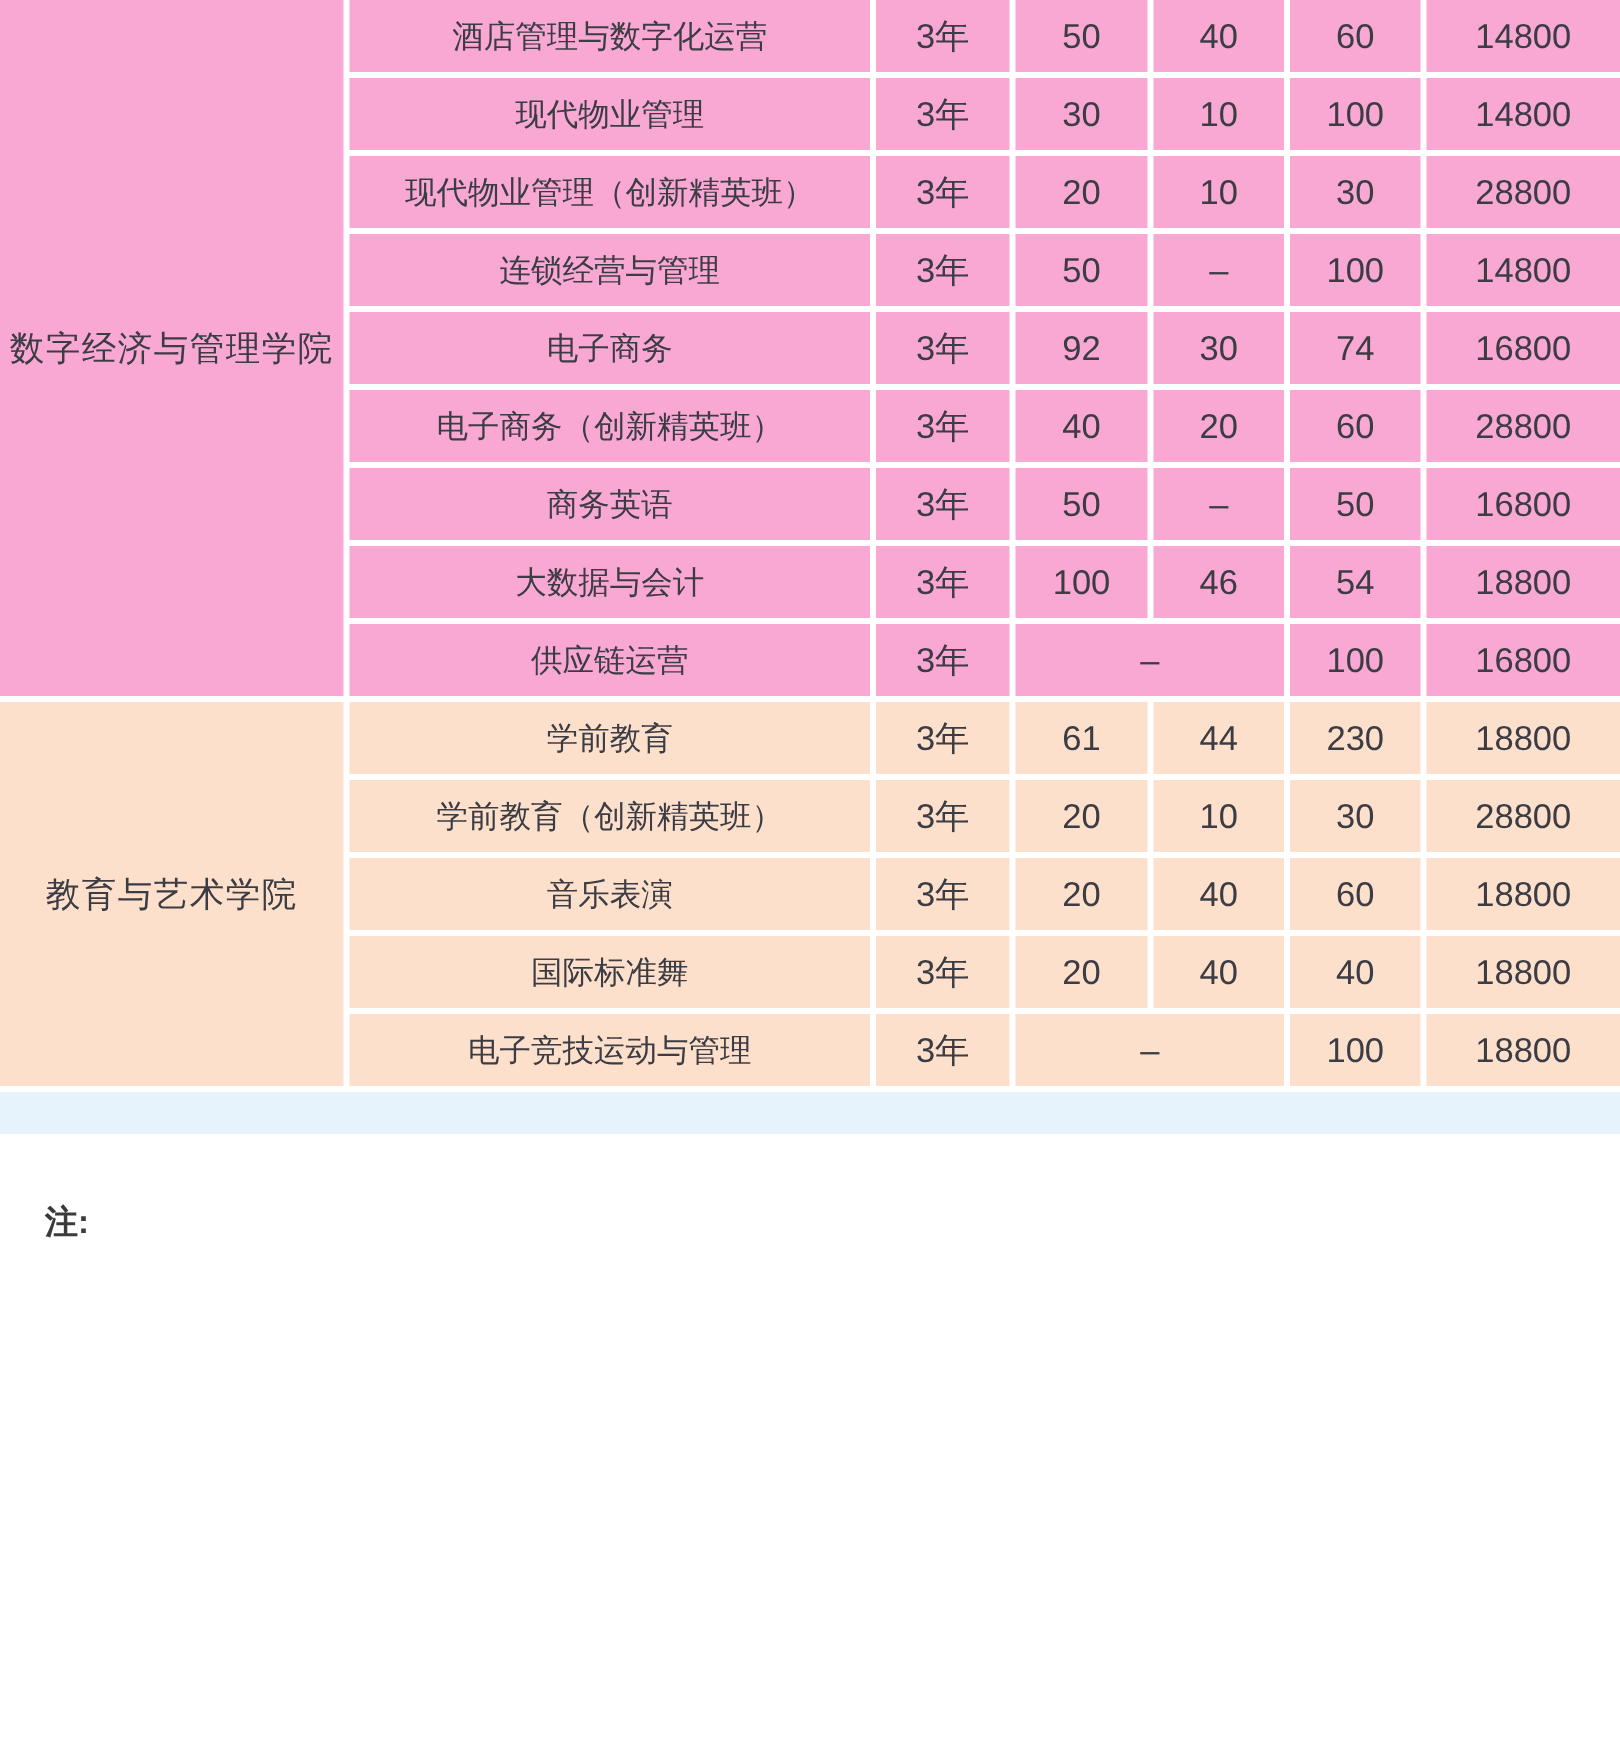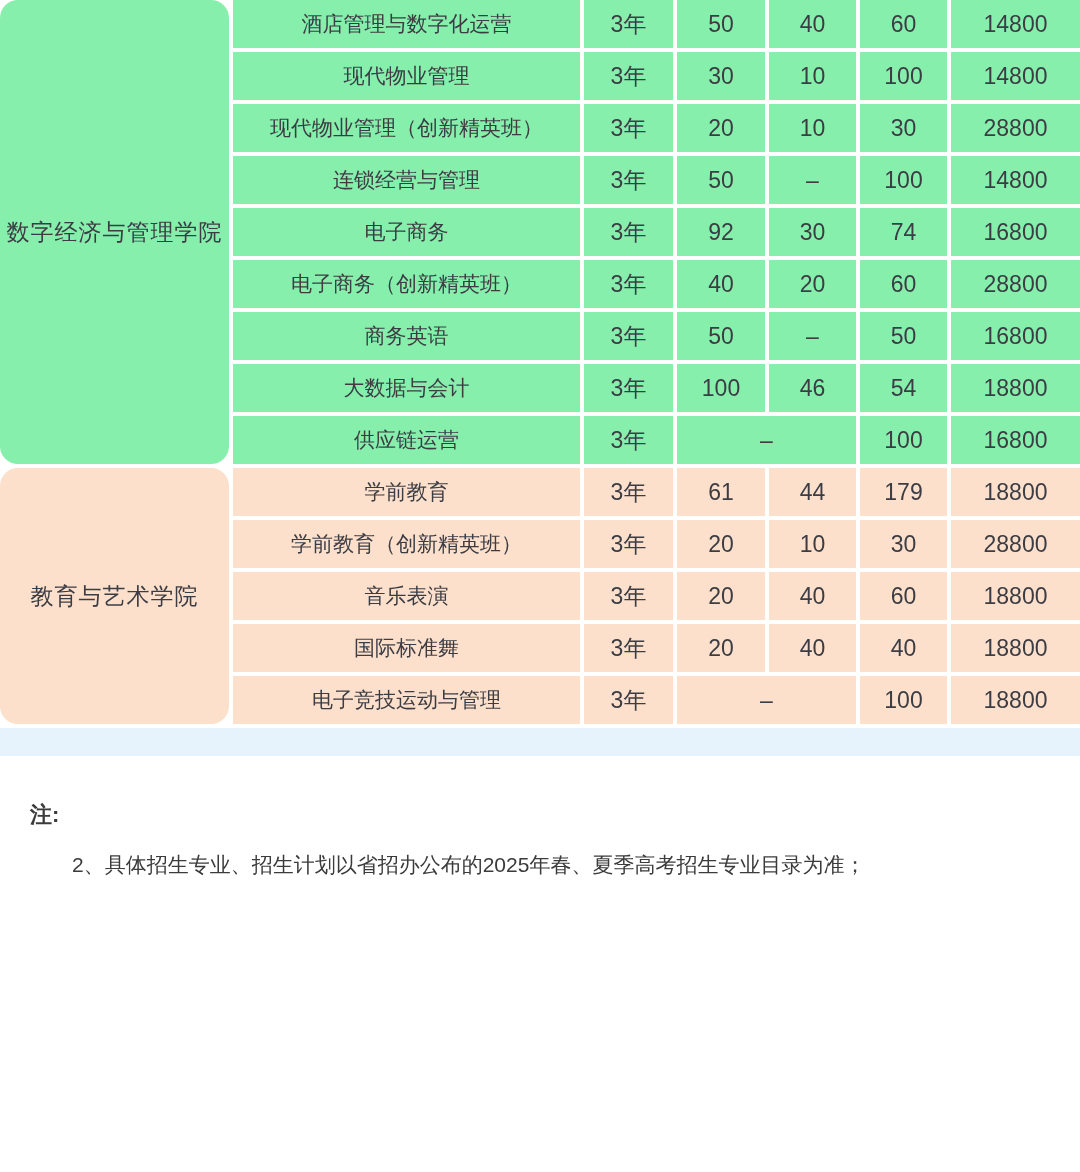--- a/index.html
+++ b/index.html
@@ -22,22 +22,22 @@
   td {
     height: 48px;
     text-align: center;
     vertical-align: middle;
     color: #3c3c44;
     font-size: 21px;
     overflow: hidden;
     white-space: nowrap;
   }
   td.num, td.dur, td.fee { font-size: 23px; }
-  td.college { font-size: 23px; letter-spacing: 1px; border-radius: 18px; }
-  .c-blue   { background: #86efac; }
+  td.college { font-size: 23px; letter-spacing: 1px; }
+  .c-blue   { background: #f9a8d4; }
   .c-orange { background: #fce0cb; margin-top: 40px; }
 
   .strip {
     width: 1080px; height: 28px;
     margin-top: 4px;
     background: #e7f3fc;
   }
 
   .notes { padding: 44px 30px 0 30px; color: #3b3b3b; }
   .notes-title { font-size: 22px; font-weight: bold; margin-bottom: 16px; }
@@ -140,21 +140,21 @@
           <td class="c-blue num">100</td>
           <td class="c-blue fee">16800</td>
         </tr>
 
         <tr>
           <td class="college c-orange" rowspan="5">教育与艺术学院</td>
           <td class="c-orange">学前教育</td>
           <td class="c-orange dur">3年</td>
           <td class="c-orange num">61</td>
           <td class="c-orange num">44</td>
-          <td class="c-orange num">179</td>
+          <td class="c-orange num">230</td>
           <td class="c-orange fee">18800</td>
         </tr>
         <tr>
           <td class="c-orange">学前教育（创新精英班）</td>
           <td class="c-orange dur">3年</td>
           <td class="c-orange num">20</td>
           <td class="c-orange num">10</td>
           <td class="c-orange num">30</td>
           <td class="c-orange fee">28800</td>
         </tr>
@@ -182,16 +182,15 @@
           <td class="c-orange fee">18800</td>
         </tr>
       </tbody>
     </table>
   </div>
 
   <div class="strip"></div>
 
   <div class="notes">
     <div class="notes-title">注:</div>
-    <p class="note">2、具体招生专业、招生计划以省招办公布的2025年春、夏季高考招生专业目录为准；</p>
   </div>
 
 </div>
 
 </body></html>

